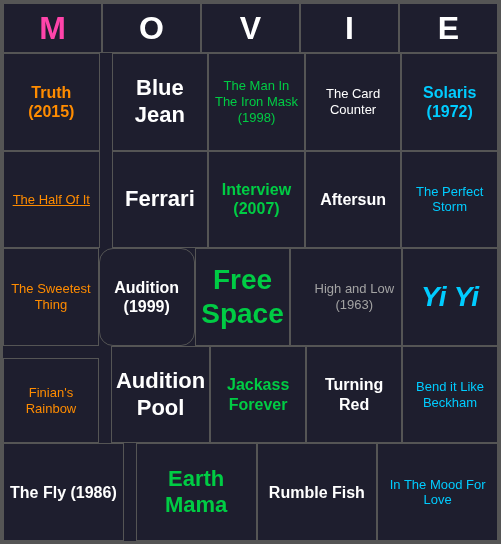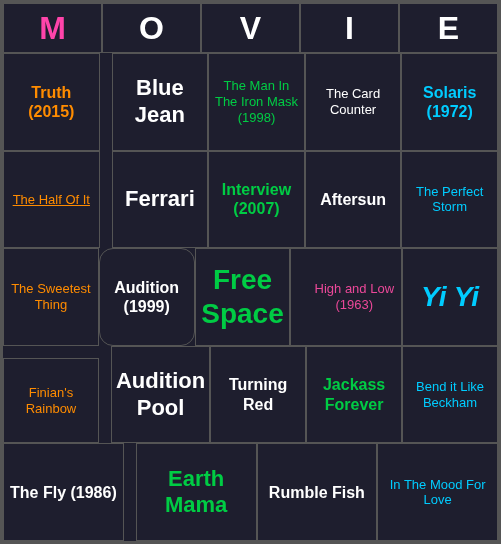--- a/index.html
+++ b/index.html
@@ -90,28 +90,28 @@
         <div class="bingo-cell " style="color: rgb(255, 140, 0); text-decoration: underline;">The Half Of It</div>
         <div class="bingo-cell large" style="color: rgb(255, 255, 255);">Ferrari</div>
         <div class="bingo-cell medium" style="color: rgb(0, 204, 68); text-align: center;">Interview (2007)</div>
         <div class="bingo-cell medium" style="color: rgb(255, 255, 255);">Aftersun</div>
         <div class="bingo-cell " style="color: rgb(0, 204, 255);">The Perfect Storm</div>
       </div>
       <div class="bingo-row">
         <div class="bingo-cell " style="color: rgb(255, 140, 0);">The Sweetest Thing</div>
         <div class="bingo-cell medium" style="color: rgb(255, 255, 255); border-radius: 14px;">Audition (1999)</div>
         <div class="bingo-cell xlarge" style="color: rgb(0, 204, 68); font-size: 28px; font-weight: bold;">Free Space</div>
-        <div class="bingo-cell " style="color: #ec4899; padding-left: 20px;">High and Low (1963)</div>
+        <div class="bingo-cell " style="color: #a3a3a3; padding-left: 20px;">High and Low (1963)</div>
         <div class="bingo-cell xlarge" style="color: rgb(0, 204, 255); font-style: italic;">Yi Yi</div>
       </div>
       <div class="bingo-row">
         <div class="bingo-cell " style="color: rgb(255, 140, 0); margin-top: 12px;">Finian's Rainbow</div>
         <div class="bingo-cell large" style="color: rgb(255, 255, 255);">Audition Pool</div>
+        <div class="bingo-cell medium" style="color: rgb(0, 204, 68);">Jackass Forever</div>
         <div class="bingo-cell medium" style="color: rgb(255, 255, 255);">Turning Red</div>
-        <div class="bingo-cell medium" style="color: rgb(0, 204, 68);">Jackass Forever</div>
         <div class="bingo-cell " style="color: rgb(0, 204, 255);">Bend it Like Beckham</div>
       </div>
       <div class="bingo-row">
         <div class="bingo-cell medium" style="color: rgb(255, 255, 255);">The Fly (1986)</div>
         <div class="bingo-cell large" style="color: rgb(0, 204, 68);">Earth Mama</div>
         <div class="bingo-cell medium" style="color: rgb(255, 255, 255);">Rumble Fish</div>
         <div class="bingo-cell " style="color: rgb(0, 204, 255);">In The Mood For Love</div>
       </div>
     </div>
 </div>

